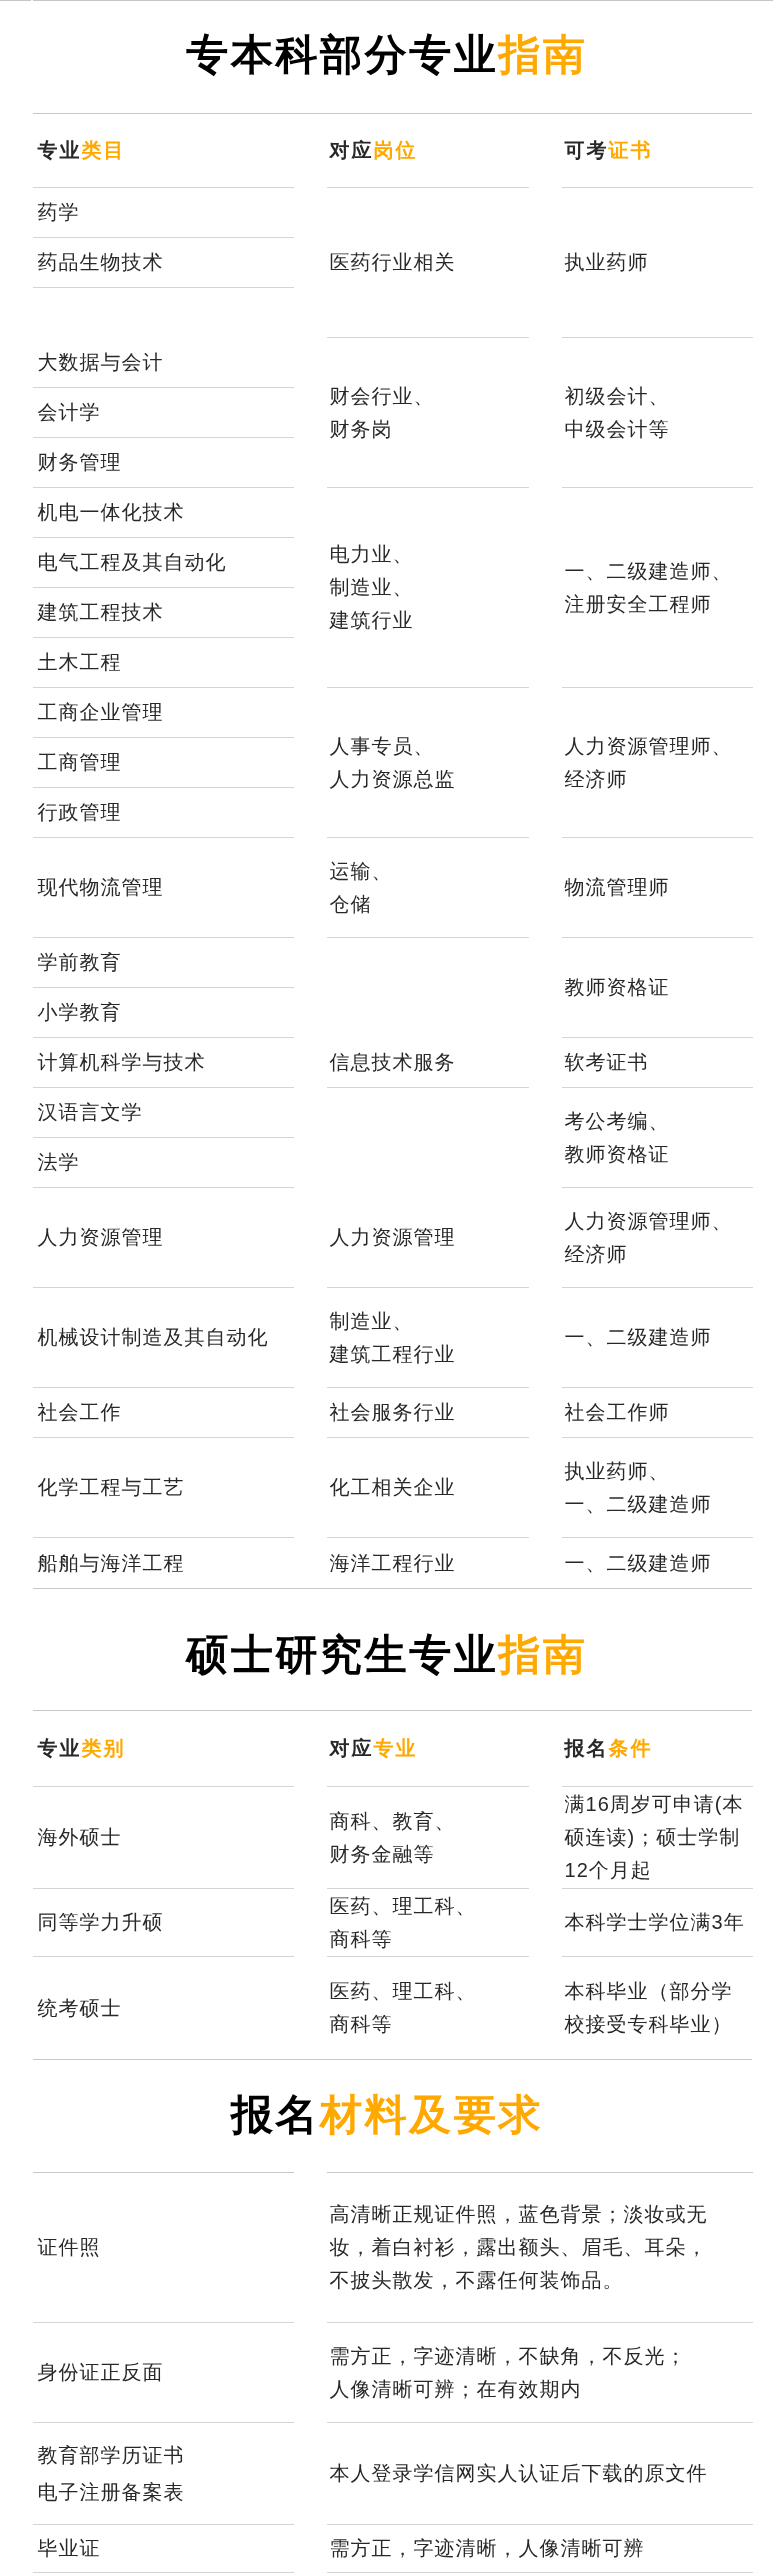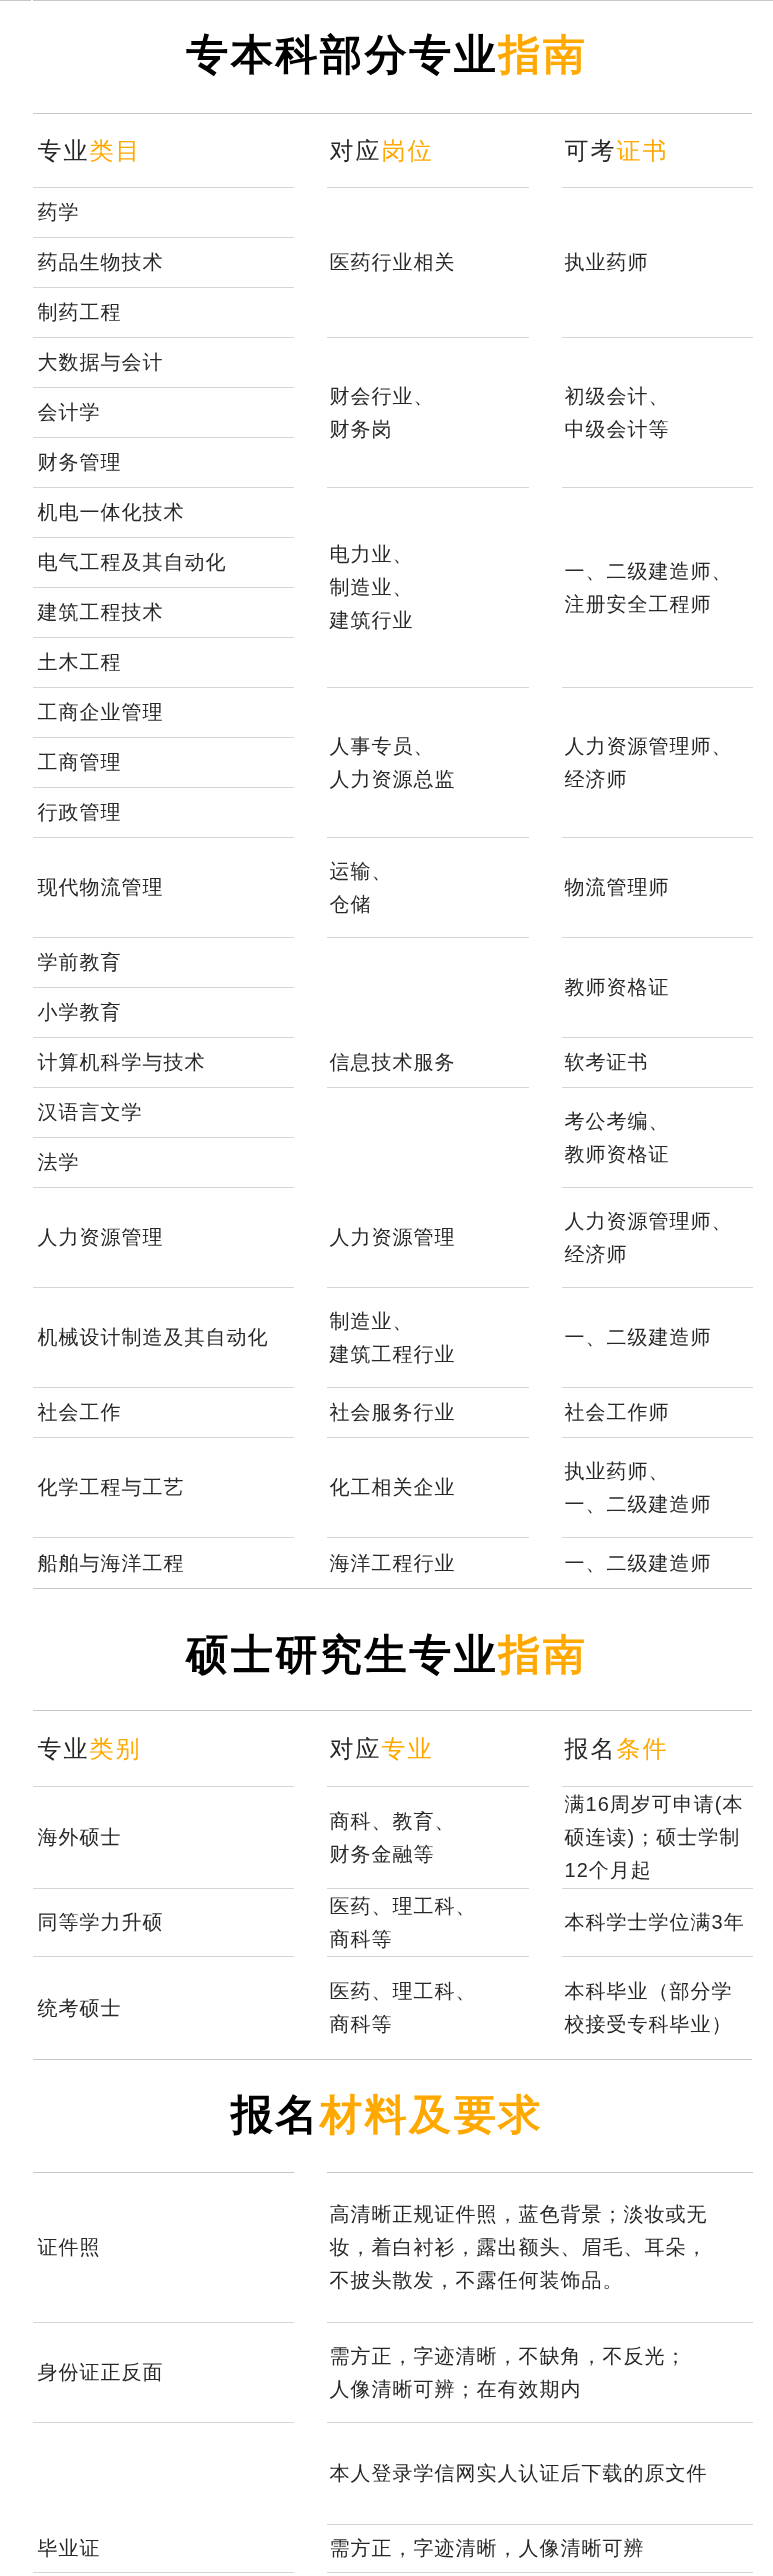--- a/index.html
+++ b/index.html
@@ -18,39 +18,38 @@
       border-top:none;border-bottom:none;}
   .cell{display:flex;align-items:center;border-bottom:0.7px solid #d5d5d5;
         font-size:20px;line-height:33px;letter-spacing:1px;white-space:pre-line;}
   .c1{grid-column:1;padding-left:4.6px;}
   .c2{grid-column:2;padding-left:2.6px;}
   .c3{grid-column:3;padding-left:2.6px;}
   .nb{border-bottom:none;}
   .t3 .cell{border-bottom:0.7px solid #d5d5d5;}
   .t3 .cell.first{border-top:0.7px solid #c7c7c7;}
   .t3 .c1{line-height:37px;}
-  .th{font-size:24px;font-weight:normal;letter-spacing:2px;}
+  .th{font-size:20px;font-weight:bold;letter-spacing:2px;}
 </style>
 </head>
 <body>
 
 <div class="page">
   <div class="topline"></div>
   <div class="topline-notch"></div>
 
   <h1 class="sec-title" style="top:31px"><span>专本科部分专业</span><span class="orange">指南</span></h1>
 
   <div class="tbl t1">
     <div class="cell th c1" style="grid-row:1"><span>专业</span><span class="orange">类目</span></div>
     <div class="cell th c2" style="grid-row:1"><span>对应</span><span class="orange">岗位</span></div>
     <div class="cell th c3" style="grid-row:1"><span>可考</span><span class="orange">证书</span></div>
 
     <div class="cell c1" style="grid-row:2">药学</div>
     <div class="cell c1" style="grid-row:3">药品生物技术</div>
-    <div class="cell c1" style="grid-row:4">制药工程</div>
     <div class="cell c2" style="grid-row:2 / span 3">医药行业相关</div>
     <div class="cell c1" style="grid-row:5">大数据与会计</div>
 
     <div class="cell c3" style="grid-row:2 / span 3">执业药师</div>
     <div class="cell c1" style="grid-row:6">会计学</div>
     <div class="cell c1" style="grid-row:7">财务管理</div>
     <div class="cell c2" style="grid-row:5 / span 3">财会行业、
 财务岗</div>
     <div class="cell c3" style="grid-row:5 / span 3">初级会计、
 中级会计等</div>
@@ -146,19 +145,21 @@
   <div class="tbl t3">
     <div class="cell c1 first" style="grid-row:1">证件照</div>
     <div class="cell c2 first" style="grid-row:1">高清晰正规证件照，蓝色背景；淡妆或无
 妆，着白衬衫，露出额头、眉毛、耳朵，
 不披头散发，不露任何装饰品。</div>
 
     <div class="cell c1" style="grid-row:2">身份证正反面</div>
     <div class="cell c2" style="grid-row:2">需方正，字迹清晰，不缺角，不反光；
 人像清晰可辨；在有效期内</div>
 
+    <div class="cell c1" style="grid-row:3">教育部学历证书
+电子注册备案表</div>
     <div class="cell c2" style="grid-row:3">本人登录学信网实人认证后下载的原文件</div>
 
     <div class="cell c1" style="grid-row:4">毕业证</div>
     <div class="cell c2" style="grid-row:4">需方正，字迹清晰，人像清晰可辨</div>
   </div>
 </div>
 
 
 </body></html>

